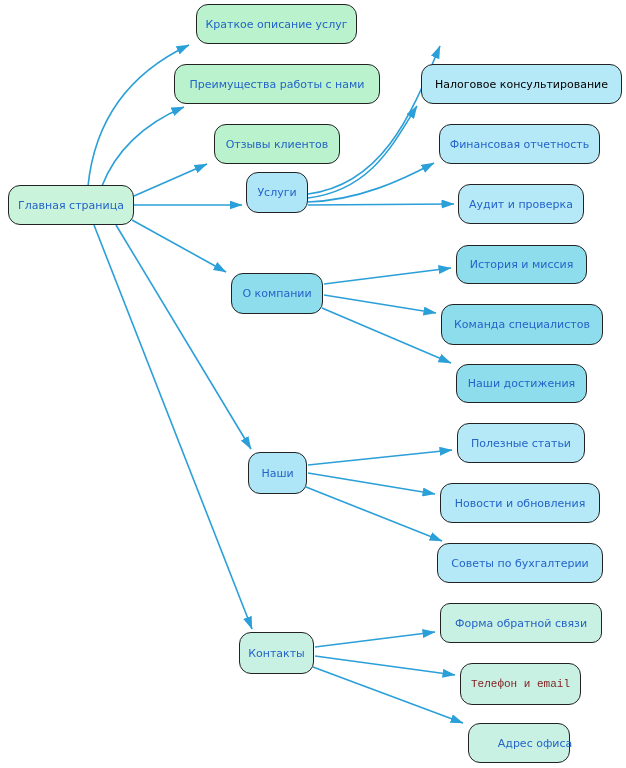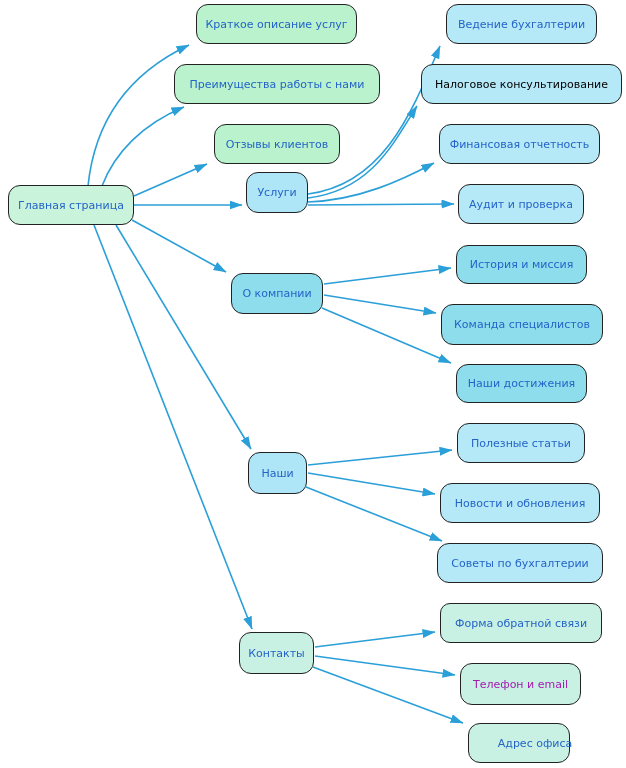--- a/index.html
+++ b/index.html
@@ -75,23 +75,20 @@
     </div>
     <div class="node" style="left: 174px; top: 64px; width: 206px; height: 40px; background: rgb(185, 242, 204); border-color: rgb(34, 34, 34);">
       <span style="color: rgb(36, 100, 200);">Преимущества работы с нами</span>
     </div>
     <div class="node" style="left: 214px; top: 124px; width: 126px; height: 40px; background: rgb(185, 242, 204); border-color: rgb(34, 34, 34);">
       <span style="color: rgb(36, 100, 200);">Отзывы клиентов</span>
     </div>
     <div class="node" style="left: 246px; top: 172px; width: 62px; height: 41px; background: rgb(174, 230, 247); border-color: rgb(34, 34, 34);">
       <span style="color: rgb(36, 100, 200);">Услуги</span>
     </div>
-    <div class="node" style="left: 446px; top: 4px; width: 151px; height: 40px; background: rgb(181, 233, 248); border-color: rgb(34, 34, 34);">
-      <span style="color: rgb(36, 100, 200);">Ведение бухгалтерии</span>
-    </div>
     <div class="node" style="left: 421px; top: 64px; width: 201px; height: 40px; background: rgb(181, 233, 248); border-color: rgb(34, 34, 34);">
       <span style="color: #000000;">Налоговое консультирование</span>
     </div>
     <div class="node" style="left: 439px; top: 124px; width: 161px; height: 40px; background: rgb(181, 233, 248); border-color: rgb(34, 34, 34);">
       <span style="color: rgb(36, 100, 200);">Финансовая отчетность</span>
     </div>
     <div class="node" style="left: 458px; top: 184px; width: 126px; height: 40px; background: rgb(181, 233, 248); border-color: rgb(34, 34, 34);">
       <span style="color: rgb(36, 100, 200);">Аудит и проверка</span>
     </div>
     <div class="node" style="left: 231px; top: 273px; width: 92px; height: 41px; background: rgb(142, 221, 237); border-color: rgb(34, 34, 34);">
@@ -118,18 +115,18 @@
     <div class="node" style="left: 437px; top: 543px; width: 166px; height: 40px; background: rgb(181, 233, 248); border-color: rgb(34, 34, 34);">
       <span style="color: rgb(36, 100, 200);">Советы по бухгалтерии</span>
     </div>
     <div class="node" style="left: 239px; top: 632px; width: 75px; height: 42px; background: rgb(200, 241, 228); border-color: rgb(34, 34, 34);">
       <span style="color: rgb(36, 100, 200);">Контакты</span>
     </div>
     <div class="node" style="left: 440px; top: 603px; width: 162px; height: 40px; background: rgb(200, 241, 228); border-color: rgb(34, 34, 34); border-radius: 10px;">
       <span style="color: rgb(36, 100, 200);">Форма обратной связи</span>
     </div>
     <div class="node" style="left: 460px; top: 663px; width: 121px; height: 42px; background: rgb(200, 241, 228); border-color: rgb(34, 34, 34);">
-      <span style="color: #a21caf;">Телефон и email</span>
+      <span style="color: #7f1d1d; font-family: Liberation Mono, monospace;">Телефон и email</span>
     </div>
     <div class="node" style="left: 468px; top: 723px; width: 102px; height: 40px; background: rgb(200, 241, 228); border-color: rgb(34, 34, 34); padding-left: 36px;">
       <span style="color: rgb(36, 100, 200);">Адрес офиса</span>
     </div>
   </div>
 
 </body></html>

